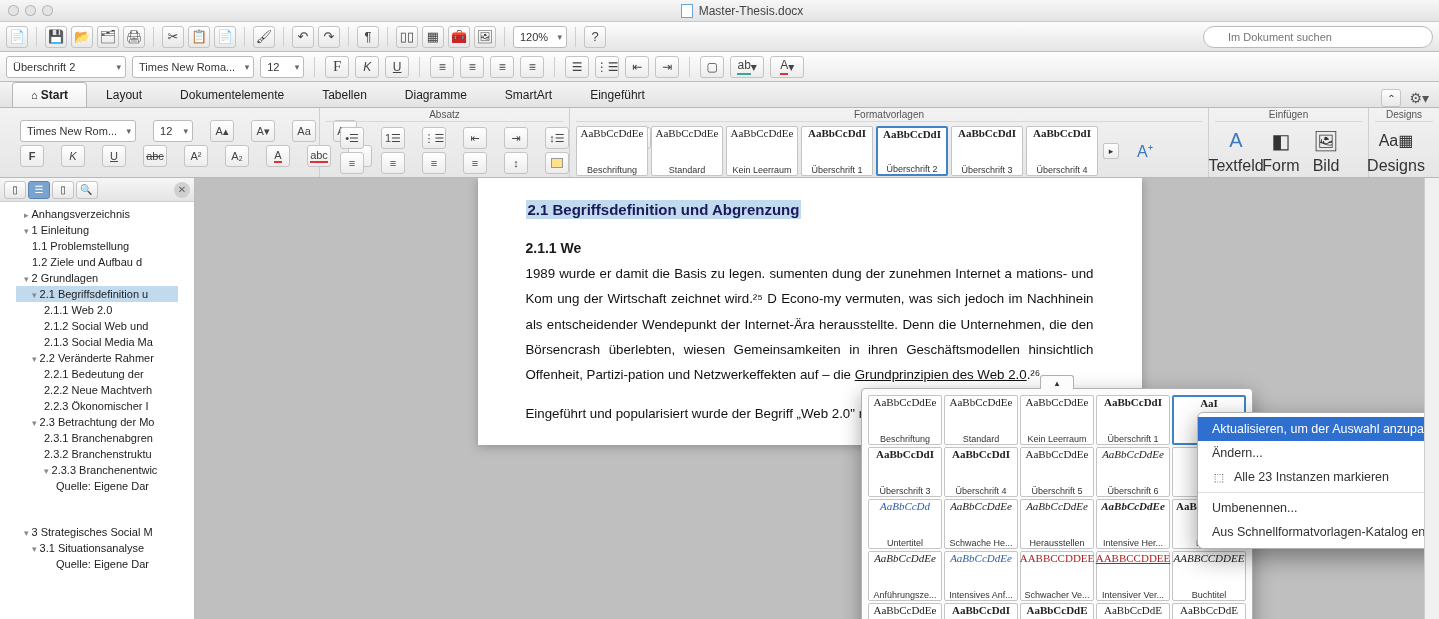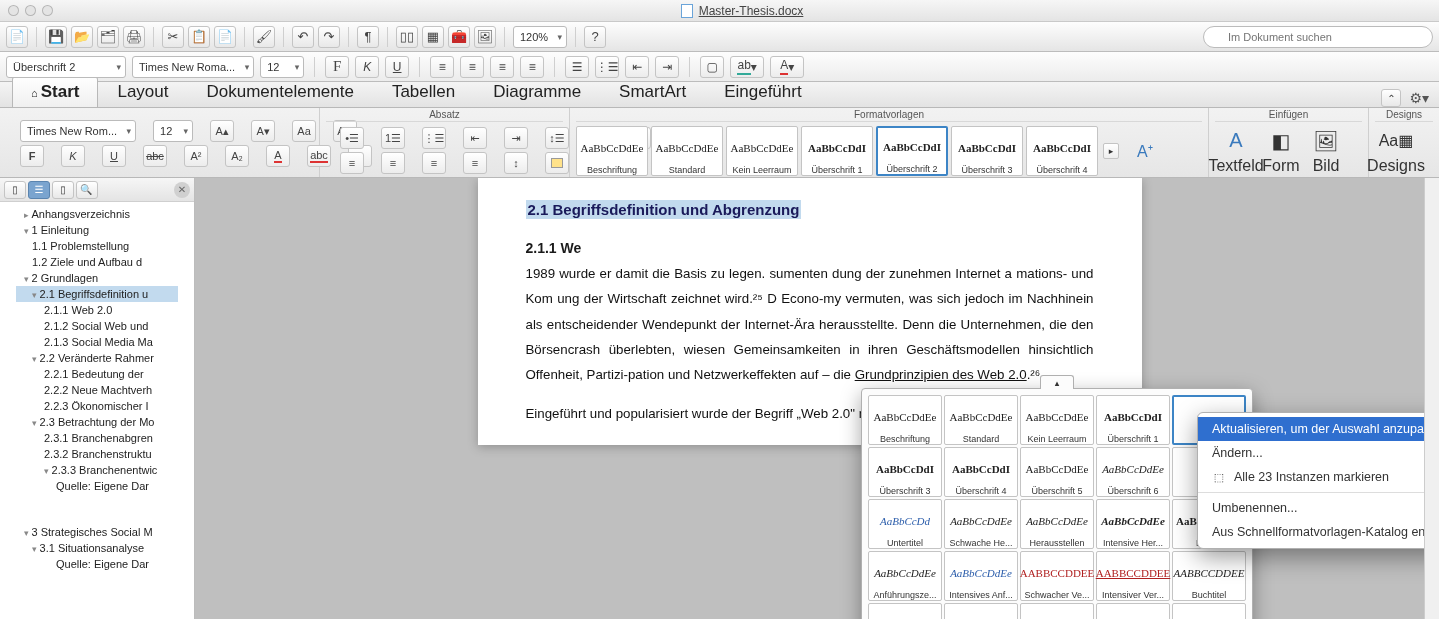--- a/index.html
+++ b/index.html
@@ -1,60 +1,60 @@
 <!DOCTYPE html>
 <html><head>
 <meta charset="utf-8">
 <style>
 * { margin: 0; padding: 0; box-sizing: border-box; font-family: "Lucida Grande", Arial, sans-serif; }
 body { background: #ececec; font-size: 11px; color: #333; overflow: hidden; width: 1439px; height: 619px; }
 
 .titlebar { height: 22px; background: linear-gradient(#f6f6f6,#e4e4e4); display:flex; align-items:center; padding:0 8px; border-bottom:1px solid #c9c9c9; }
 .traffic { display:flex; gap:6px; }
 .dot { width:11px; height:11px; border-radius:50%; border:1px solid rgba(0,0,0,.2); background:#e4e4e4; }
-.title-center { flex:1; text-align:center; font-size:12px; color:#444; display:flex; align-items:center; justify-content:center; gap:6px;text-decoration:underline; }
+.title-center { flex:1; text-align:center; font-size:12px; color:#444; display:flex; align-items:center; justify-content:center; gap:6px; }
 .doc-icon { width:12px; height:14px; background:#fff; border:1px solid #6aa4d9; position:relative; }
 
 .toolbar1 { height:30px; background:linear-gradient(#fdfdfd,#e5e5e5); border-bottom:1px solid #bcbcbc; display:flex; align-items:center; padding:0 6px; gap:4px; }
 .tb-btn { width:22px; height:22px; background:linear-gradient(#fff,#e8e8e8); border:1px solid #c4c4c4; border-radius:3px; display:flex; align-items:center; justify-content:center; font-size:13px; color:#444; }
 .sep { width:1px; height:20px; background:#cfcfcf; margin:0 4px; }
 .zoom-box { height:22px; background:#fff; border:1px solid #bbb; border-radius:3px; padding:0 18px 0 6px; display:flex; align-items:center; font-size:11px; position:relative; }
 .zoom-box::after { content:"▾"; position:absolute; right:4px; font-size:9px; color:#666; }
 .search-wrap { margin-left:auto; display:flex; align-items:center; }
 .search-box { width:230px; height:22px; background:#fff; border:1px solid #bbb; border-radius:11px; padding:0 10px 0 24px; font-size:11px; color:#999; position:relative; }
 .search-mag { position:absolute; left:7px; top:4px; font-size:11px; color:#888; }
 
 .toolbar2 { height:30px; background:linear-gradient(#fdfdfd,#ececec); border-bottom:1px solid #bcbcbc; display:flex; align-items:center; padding:0 6px; gap:6px; }
 .combo { height:22px; background:#fff; border:1px solid #bbb; border-radius:3px; padding:0 18px 0 6px; display:flex; align-items:center; font-size:11px; position:relative; min-width:100px; }
 .combo::after { content:"▾"; position:absolute; right:4px; font-size:9px; color:#666; }
 .fmt-btn { width:24px; height:22px; background:linear-gradient(#fff,#ececec); border:1px solid #c4c4c4; border-radius:3px; display:flex; align-items:center; justify-content:center; font-size:12px; color:#444; }
 .fmt-btn .ul { border-bottom:2px solid #d33; padding-bottom:1px; }
 .fmt-btn.wide { width:34px; }
 .color-square { width:12px; height:10px; background:#ffe28a; border:1px solid #999; }
 
 .tabs-row { height:26px; background:linear-gradient(#f4f4f4,#e3e3e3); border-bottom:1px solid #b8b8b8; display:flex; align-items:flex-end; padding-left:12px; gap:0; }
-.tab { padding:5px 18px; font-size:17px; color:#222; border:1px solid transparent; border-bottom:none; cursor:default; }
+.tab { padding:5px 18px; font-size:12px; color:#222; border:1px solid transparent; border-bottom:none; cursor:default; }
 .tab.active { background:linear-gradient(#fff,#f0f0f0); border-color:#b8b8b8; border-radius:4px 4px 0 0; font-weight:bold; }
 .tab.active::before { content:"⌂ "; font-size:11px; }
 .tabs-right { margin-left:auto; display:flex; align-items:center; gap:8px; padding-right:10px; }
 .chev-btn { width:20px; height:18px; background:linear-gradient(#fff,#e8e8e8); border:1px solid #c4c4c4; border-radius:3px; display:flex; align-items:center; justify-content:center; font-size:10px; }
 .gear { font-size:14px; color:#555; }
 
 .ribbon { height:70px; background:linear-gradient(#f2f2f2,#e6e6e6); border-bottom:1px solid #b8b8b8; display:flex; }
 .ribbon-group { border-right:1px solid #cfcfcf; padding:0 6px; display:flex; flex-direction:column; }
 .rg-label { font-size:10px; color:#555; text-align:center; height:14px; line-height:14px; border-bottom:1px solid #d8d8d8; }
 .rg-body { flex:1; display:flex; align-items:center; gap:3px; padding-top:2px; }
 .rg-col { display:flex; flex-direction:column; gap:3px; }
 .rg-row { display:flex; gap:17px;margin-left:14px; }
 .small-btn { width:24px; height:22px; background:linear-gradient(#fff,#ececec); border:1px solid #c4c4c4; border-radius:3px; display:flex; align-items:center; justify-content:center; font-size:11px; color:#444; }
 .big-btn { width:42px; height:48px; display:flex; flex-direction:column; align-items:center; justify-content:center; gap:2px; border-radius:3px; }
 .big-icon { width:28px; height:28px; display:flex; align-items:center; justify-content:center; font-size:20px; }
 .big-label { font-size:16px; color:#333; }
 
-.style-tile { width:72px; height:50px; background:#fff; border:1px solid #c4c4c4; border-radius:2px; display:flex; flex-direction:column; align-items:center; justify-content:flex-end; font-size:9px; cursor:default;gap:9px; }
+.style-tile { width:72px; height:50px; background:#fff; border:1px solid #c4c4c4; border-radius:2px; display:flex; flex-direction:column; align-items:center; justify-content:space-between; font-size:9px; cursor:default;gap:9px; }
 .style-tile.sel { border:2px solid #3d85c6; }
 .style-sample { font-size:11px; font-family:Georgia,serif; color:#222; margin-bottom:2px; }
 .style-sample.blue { color:#2a5caa; }
 .style-sample.italic { font-style:italic; }
 .style-sample.red { color:#b02020; }
 .style-sample.redu { color:#b02020; text-decoration:underline; }
 .style-sample.bold { font-weight:bold; }
 .style-name { font-size:9px; color:#333; }
 .style-arrow { width:20px; display:flex; flex-direction:column; align-items:center; justify-content:center; gap:8px; }
 .style-arrow .ab { width:16px; height:16px; background:linear-gradient(#fff,#eee); border:1px solid #c4c4c4; border-radius:2px; display:flex; align-items:center; justify-content:center; font-size:9px; }

